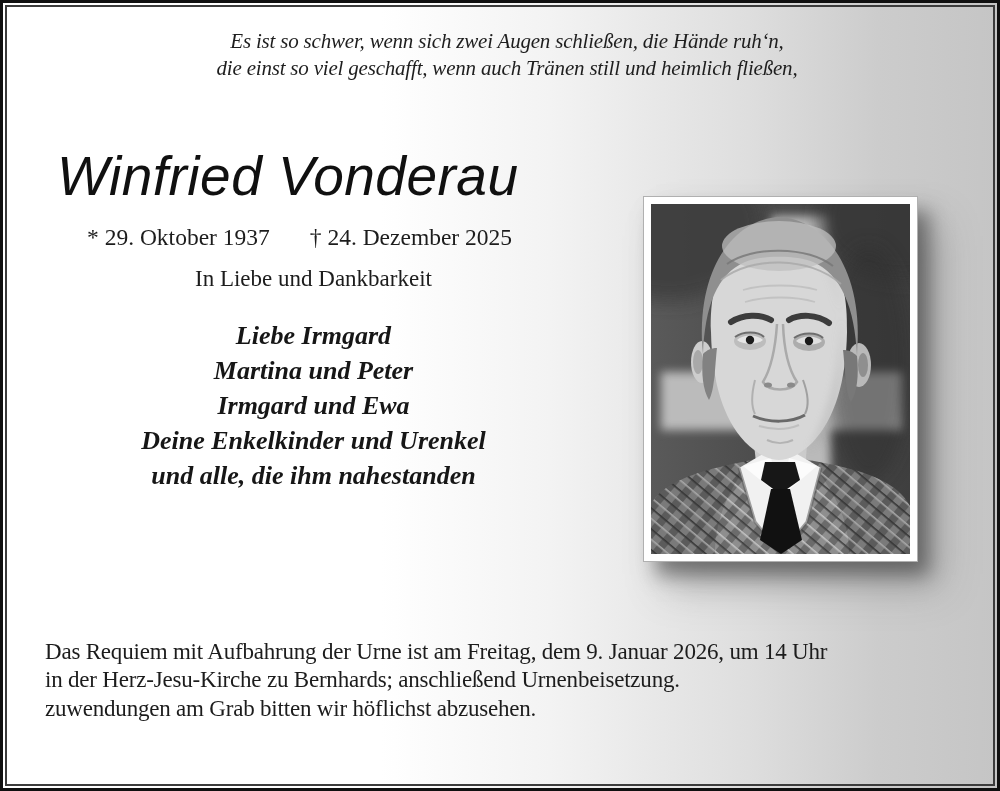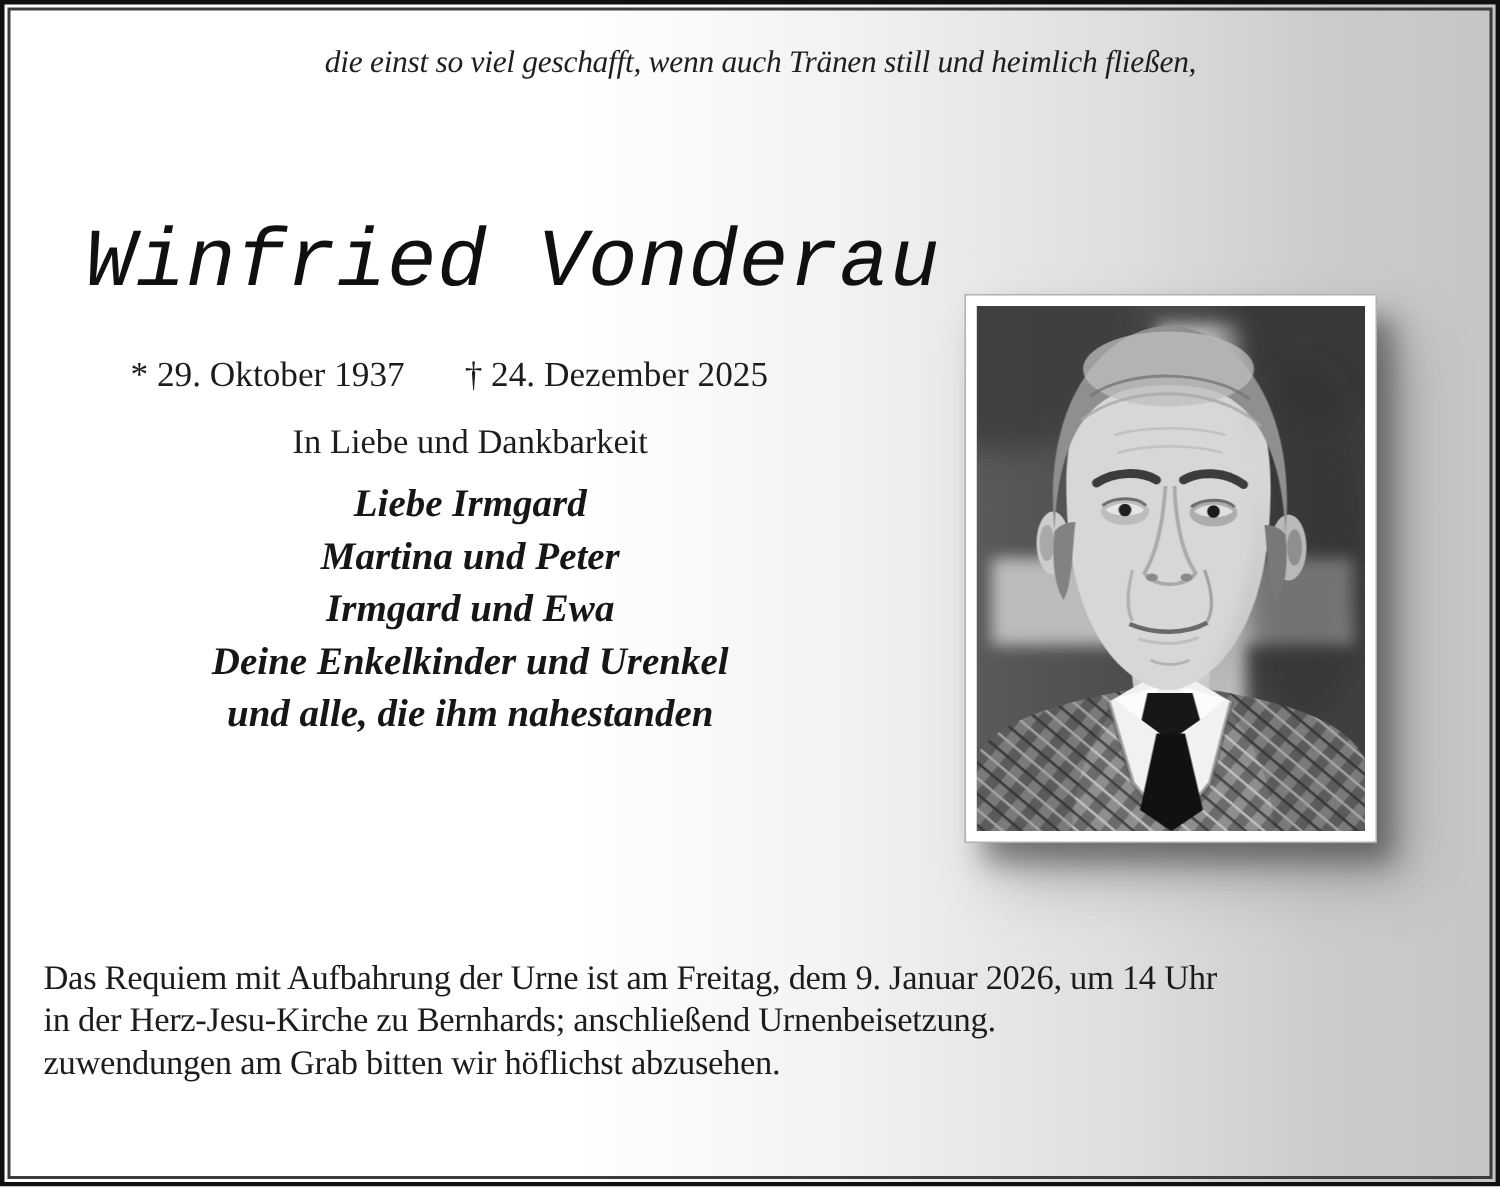--- a/index.html
+++ b/index.html
@@ -21,32 +21,32 @@
   .epigraph {
     position:absolute; top:25px; left:14px; right:0;
     text-align:center;
     font-style:italic;
     font-size:21px; line-height:26.5px;
     letter-spacing:-0.2px;
     color:#1e1e1e;
   }
   .name {
     position:absolute; left:54px; top:141px; margin:0;
-    font-family:Liberation Mono, monospace;
+    font-family:Liberation Sans, sans-serif;
     font-style:italic; font-weight:400;
     font-size:55px; letter-spacing:0.5px;
     color:#101010; white-space:nowrap;
   }
   .dates {
-    position:absolute; left:84px; top:234px;
+    position:absolute; left:84px; top:221px;
     font-size:23.5px; white-space:nowrap;
   }
   .dates .death { margin-left:40px; }
   .dedication {
-    position:absolute; left:28px; width:565px; top:279px;
+    position:absolute; left:28px; width:565px; top:263px;
     text-align:center; font-size:23px;
   }
   .mourners {
     position:absolute; left:28px; width:565px; top:315px;
     text-align:center;
     font-style:italic; font-weight:bold;
     font-size:26px; line-height:35px;
     color:#161616;
   }
   .photo {
@@ -56,32 +56,33 @@
     box-shadow:0 0 0 1px #b0b0b0,
                12px 14px 18px rgba(40,40,40,.50),
                22px 26px 36px rgba(90,90,90,.35);
   }
   .photo svg { display:block; width:259px; height:350px; }
   .location {
     position:absolute; left:38px; top:589px;
     font-size:23px;
   }
   .details {
-    position:absolute; left:26px; top:635px;
+    position:absolute; left:42px; top:635px;
     font-size:23px; line-height:28.4px;
     letter-spacing:-0.2px;
   }
 </style>
 </head>
 <body>
 
 <div class="page">
   <div class="inner-frame"></div>
 
   <div class="epigraph">
+    <div>Es ist so schwer, wenn sich zwei Augen schließen, die Hände ruh‘n,</div>
     <div>die einst so viel geschafft, wenn auch Tränen still und heimlich fließen,</div>
   </div>
 
   <h1 class="name">Winfried Vonderau</h1>
 
   <div class="dates">
     <span>* 29. Oktober 1937</span><span class="death">† 24. Dezember 2025</span>
   </div>
 
   <div class="dedication">In Liebe und Dankbarkeit</div>

